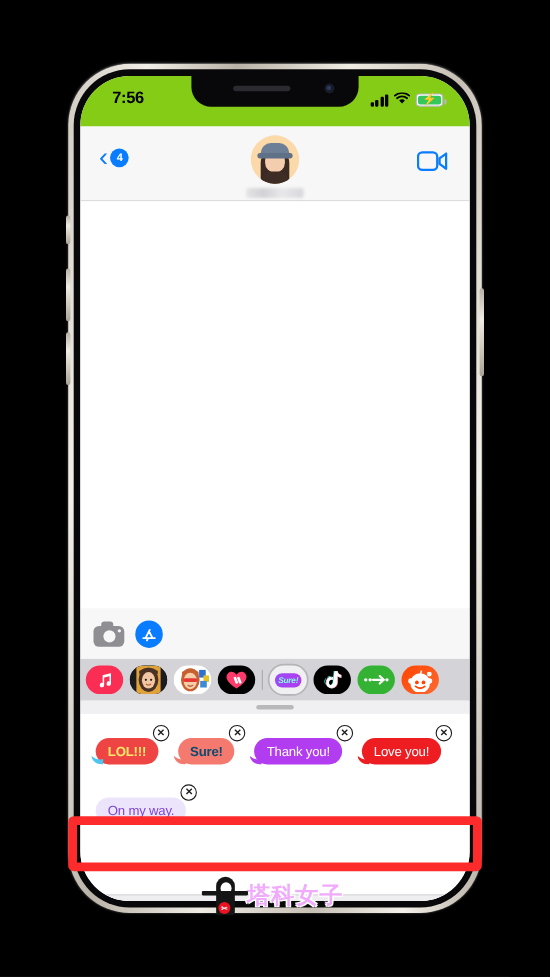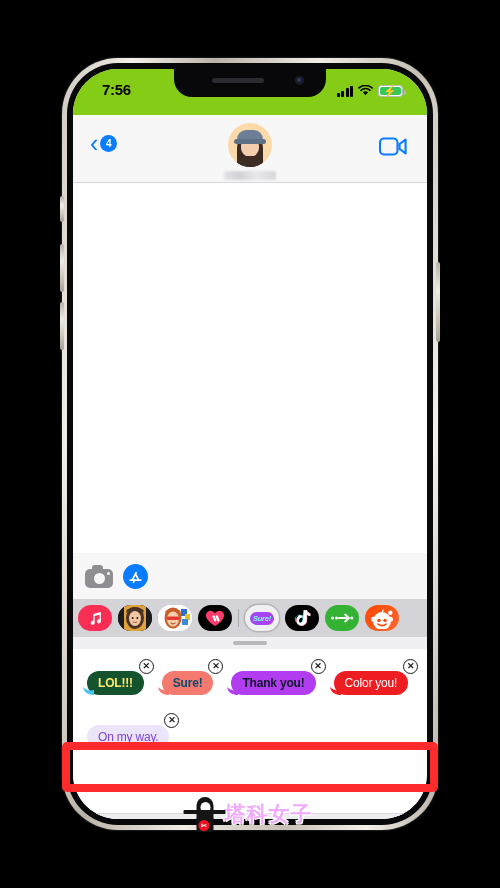--- a/index.html
+++ b/index.html
@@ -545,55 +545,55 @@
   </div>
 
   <div id="drawer-handle-wrap">
     <div id="drawer-handle"></div>
   </div>
 
   <div id="sticker-panel">
 
     <div class="sticker-row row1">
       <div class="sticker-cell">
-        <span class="bubble" style="background:#14532d;color:#ffe96b;text-align:center;">
+        <span class="bubble" style="background:#ef4444;color:#ffe96b;text-align:center;">
           <svg class="bubble-tail" viewBox="0 0 11 12">
             <path d="M11 12 C6 12 1 10 0 4 C3 7 7 8 11 7 Z" fill="#4ac6ef"></path>
           </svg>
           <span>LOL!!!</span>
         </span>
         <span class="delete-badge">✕</span>
       </div>
 
       <div class="sticker-cell">
         <span class="bubble" style="background:#f4796f;color:#0c4a6e;">
           <svg class="bubble-tail" viewBox="0 0 11 12">
             <path d="M11 12 C6 12 1 10 0 4 C3 7 7 8 11 7 Z" fill="#f4796f"></path>
           </svg>
           <span>Sure!</span>
         </span>
         <span class="delete-badge">✕</span>
       </div>
 
       <div class="sticker-cell">
-        <span class="bubble" style="background:#b23cf0;color:#0f172a;font-weight:bold;">
+        <span class="bubble" style="background:#b23cf0;color:#ffffff;font-weight:normal;">
           <svg class="bubble-tail" viewBox="0 0 11 12">
             <path d="M11 12 C6 12 1 10 0 4 C3 7 7 8 11 7 Z" fill="#b23cf0"></path>
           </svg>
           <span>Thank you!</span>
         </span>
         <span class="delete-badge">✕</span>
       </div>
 
       <div class="sticker-cell">
         <span class="bubble" style="background:#ee1d22;color:#ffffff;font-weight:normal;">
           <svg class="bubble-tail" viewBox="0 0 11 12">
             <path d="M11 12 C6 12 1 10 0 4 C3 7 7 8 11 7 Z" fill="#ee1d22"></path>
           </svg>
-          <span>Color you!</span>
+          <span>Love you!</span>
         </span>
         <span class="delete-badge">✕</span>
       </div>
     </div>
 
     <div class="sticker-row row2">
       <div class="sticker-cell">
         <span class="bubble" style="background:#ece4fb;color:#7b43d6;font-weight:normal;">
           <svg class="bubble-tail" viewBox="0 0 11 12">
             <path d="M11 12 C6 12 1 10 0 4 C3 7 7 8 11 7 Z" fill="#ece4fb"></path>

